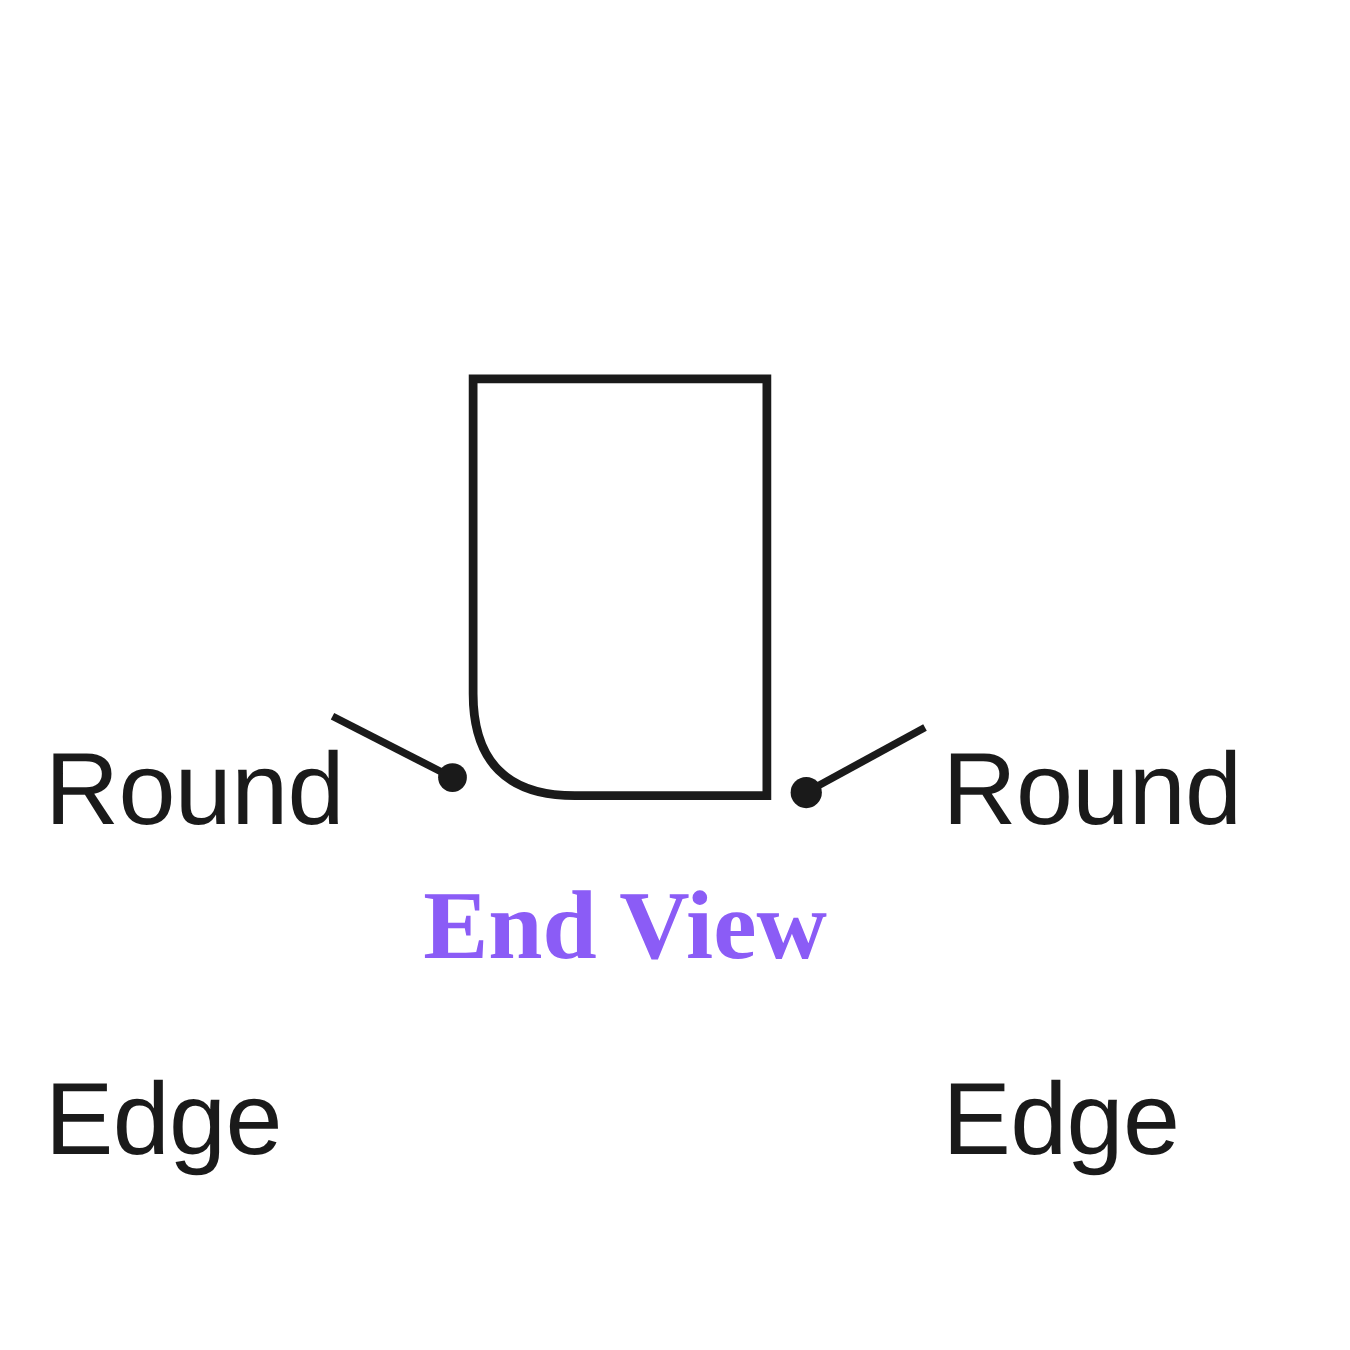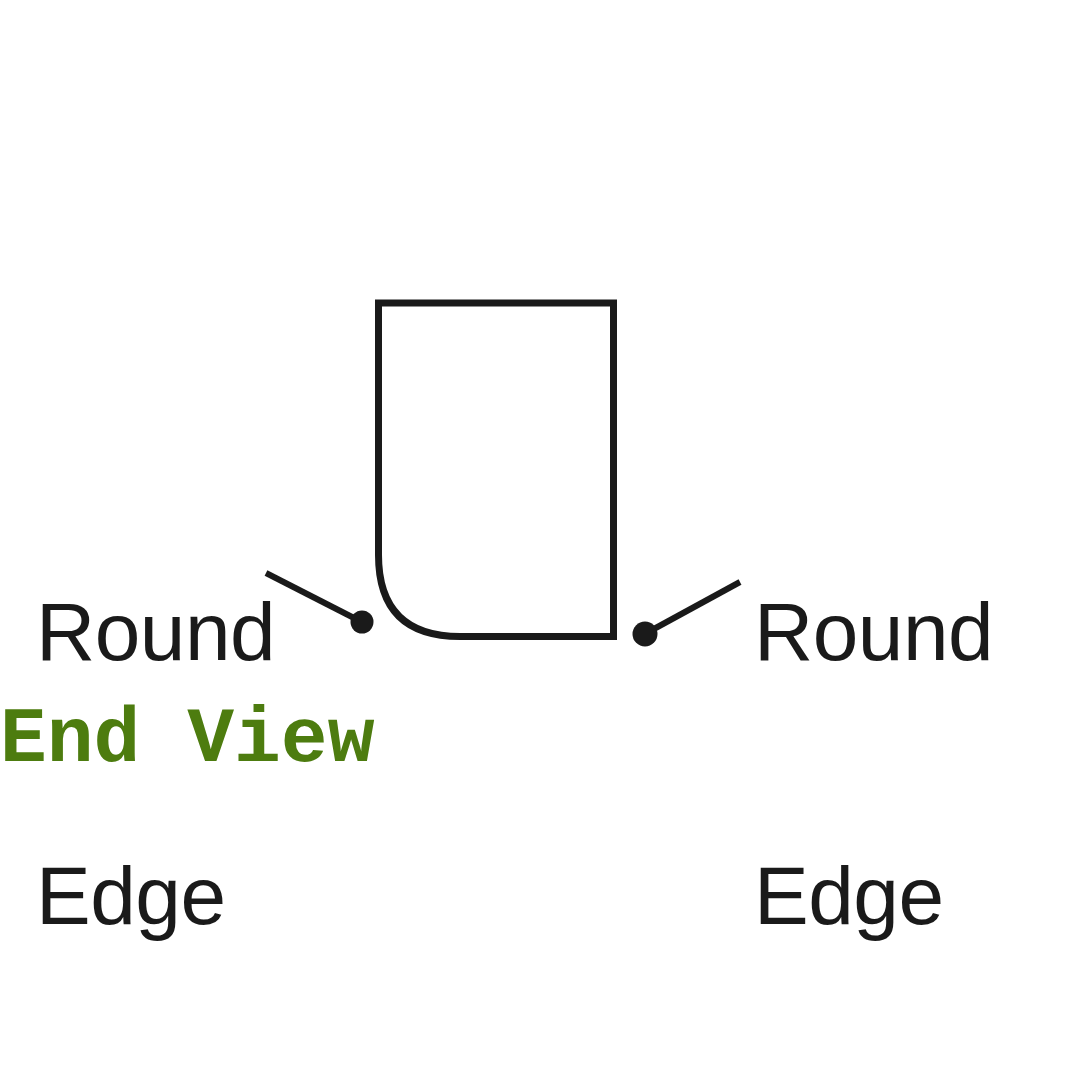--- a/index.html
+++ b/index.html
@@ -43,23 +43,23 @@
     text-align: left;
   }
   .label-line {
     display: block;
   }
   #caption-end-view {
     position: absolute;
     left: 0;
     top: 698px;
     width: 1000px;
-    text-align: left;
-    color: #4d7c0f;
-    font-family: Liberation Mono, monospace;
+    text-align: center;
+    color: #8b5cf6;
+    font-family: Liberation Serif, serif;
     font-weight: 700;
     font-size: 78px;
     line-height: 84px;
     letter-spacing: 0px;
     white-space: pre;
   }
 </style>
 </head>
 <body>
 

